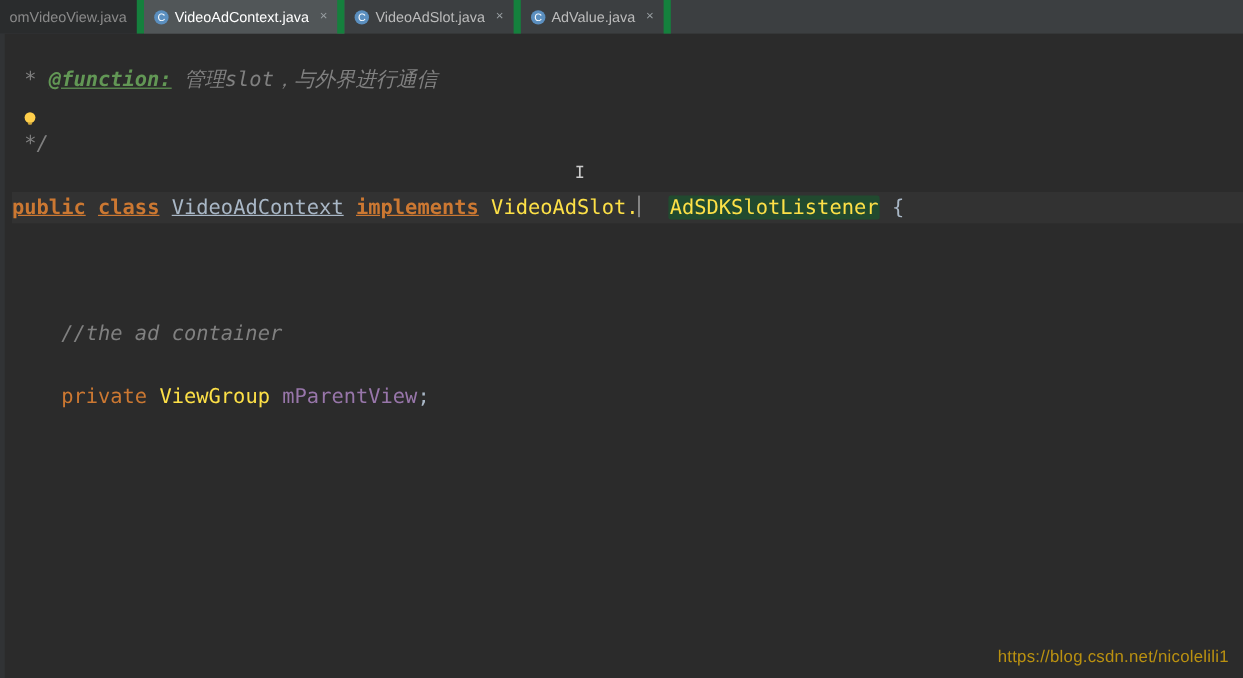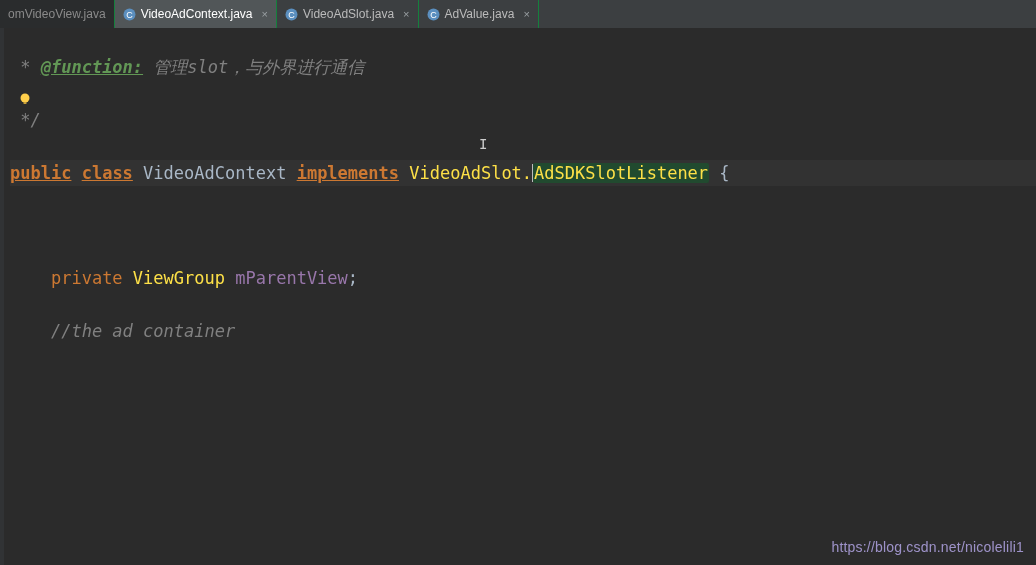--- a/index.html
+++ b/index.html
@@ -20,21 +20,21 @@
     display: flex;
     align-items: center;
     font-family: -apple-system, "Segoe UI", sans-serif;
     font-size: 12px;
   }
   .tab {
     display: flex;
     align-items: center;
     height: 100%;
     padding: 0 8px;
-    border-right: 1px solid #15803d;
+    border-right: 6px solid #15803d;
     color: #bbbbbb;
     gap: 5px;
   }
   .tab.active { background: #515658; color: #ffffff; }
   .tab.inactive-dark { background: #2a2c2d; color: #8a8a8a; }
   .tab svg { flex: 0 0 auto; }
   .tab .close-x { margin-left: 4px; color: #9aa0a3; font-size: 11px; }
 
   
   .editor {
@@ -49,21 +49,21 @@
     background: #323232;
     box-shadow: inset 0 0 0 9999px #323232;
     position: relative;
   }
 
   
   .c-comment  { color: #808080; font-style: italic; }
   .c-tag      { color: #629755; font-weight: bold; font-style: italic; text-decoration: underline; }
   .c-keyword  { color: #cc7832; }
   .c-keyword-b{ color: #cc7832; font-weight: bold; text-decoration: underline; }
-  .c-classdef { color: #a9b7c6; }
+  .c-classdef { color: #a9b7c6; text-decoration: underline; }
   .c-type     { color: #fde047; }
   .c-field    { color: #9876aa; }
   .c-op       { color: #a9b7c6; }
   .c-italic   { font-style: italic; }
 
   .i-cursor {
     display: inline-block;
     width: 1px; height: 18px;
     border-left: 1px solid #bbbbbb;
     vertical-align: -3px;
@@ -85,29 +85,30 @@
     left: 0; top: 28px; bottom: 0;
     width: 4px;
     background: #313335;
   }
 
   .watermark {
     position: absolute;
     right: 12px; bottom: 10px;
     font-family: -apple-system, "Segoe UI", sans-serif;
     font-size: 14px;
-    color: #c4b5fd;
+    color: #eab308;
     opacity: 0.75;
     letter-spacing: 0.2px;
   }
 
   .hl-green {
     background: #214a2f;
     border-radius: 2px;
     padding: 0 1px;
+    margin-left: 24px;
   }
 </style>
 </head>
 <body>
 
 <div class="tab-bar">
   <div class="tab inactive-dark">
     <span>omVideoView.java</span>
   </div>
   <div class="tab active">
@@ -136,22 +137,22 @@
   </div>
 </div>
 
 <div class="gutter-bar"></div>
 
 <div class="editor">
 <span class="line"><span class="c-comment"> * </span><span class="c-tag">@function:</span><span class="c-comment"> </span><span class="c-comment c-italic">管理slot，与外界进行通信</span></span>
 <span class="line"><span class="c-comment"> </span><span class="c-comment">*/</span></span>
 <span class="line highlight"><span class="c-keyword-b">public</span> <span class="c-keyword-b">class</span> <span class="c-classdef">VideoAdContext</span> <span class="c-keyword-b">implements</span> <span class="c-type">VideoAdSlot.</span><span class="i-cursor"></span><span class="c-type hl-green">AdSDKSlotListener</span> <span class="c-op">{</span></span>
 <span class="line"> </span>
+<span class="line">    <span class="c-comment">//the ad container</span></span>
 <span class="line">    <span class="c-keyword">private</span> <span class="c-type">ViewGroup</span> <span class="c-field">mParentView</span><span class="c-op">;</span></span>
-<span class="line">    <span class="c-comment">//the ad container</span></span>
 <span class="line"> </span>
 
 
 
 
 
 
 
 
 

